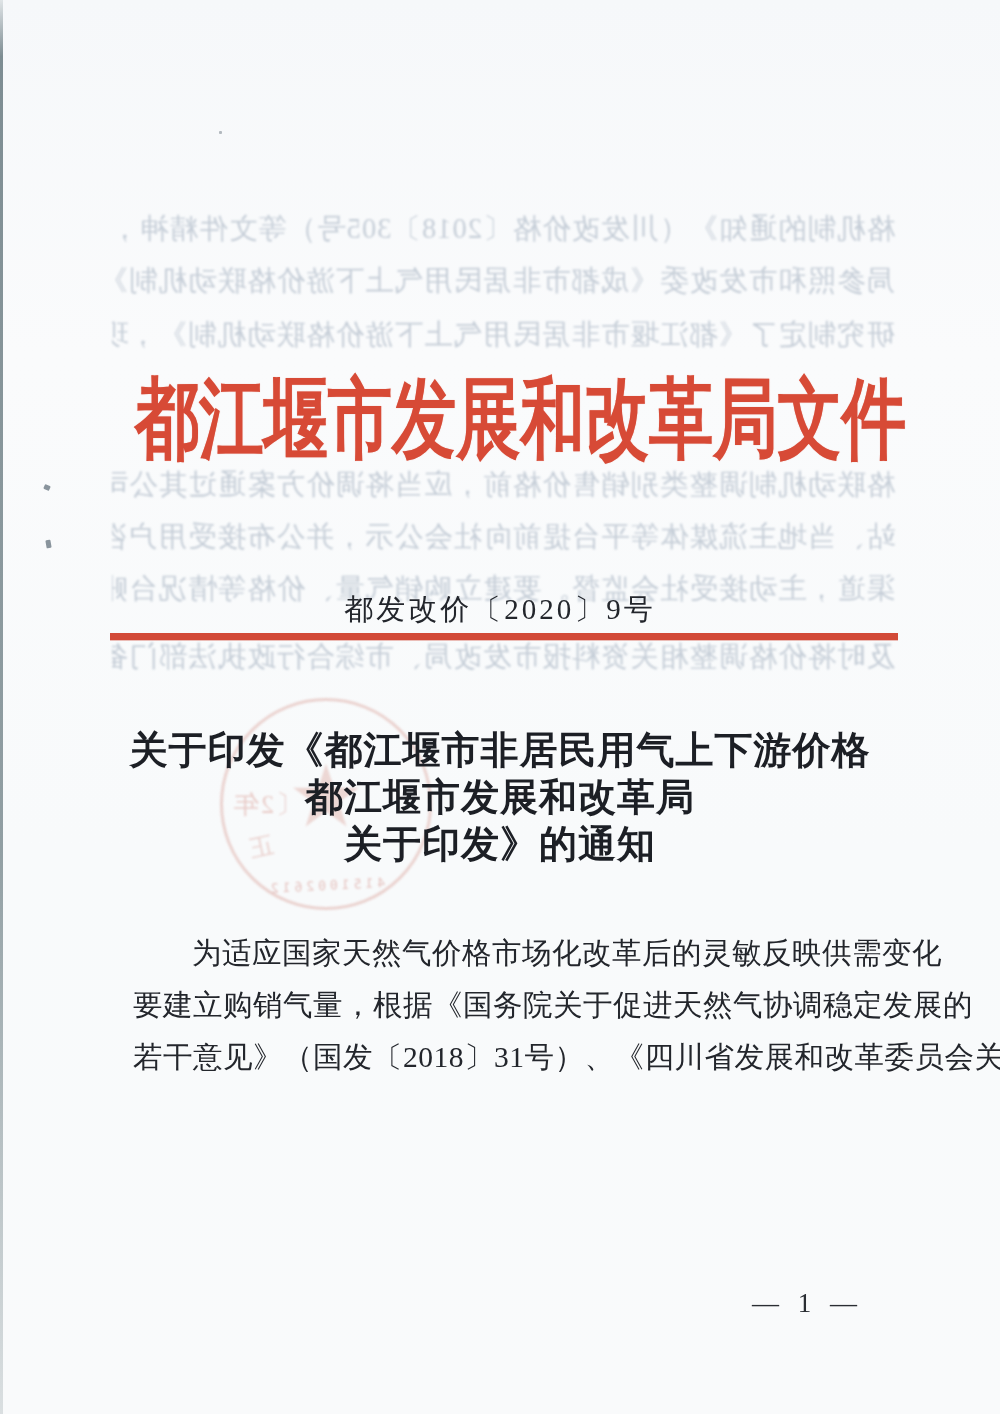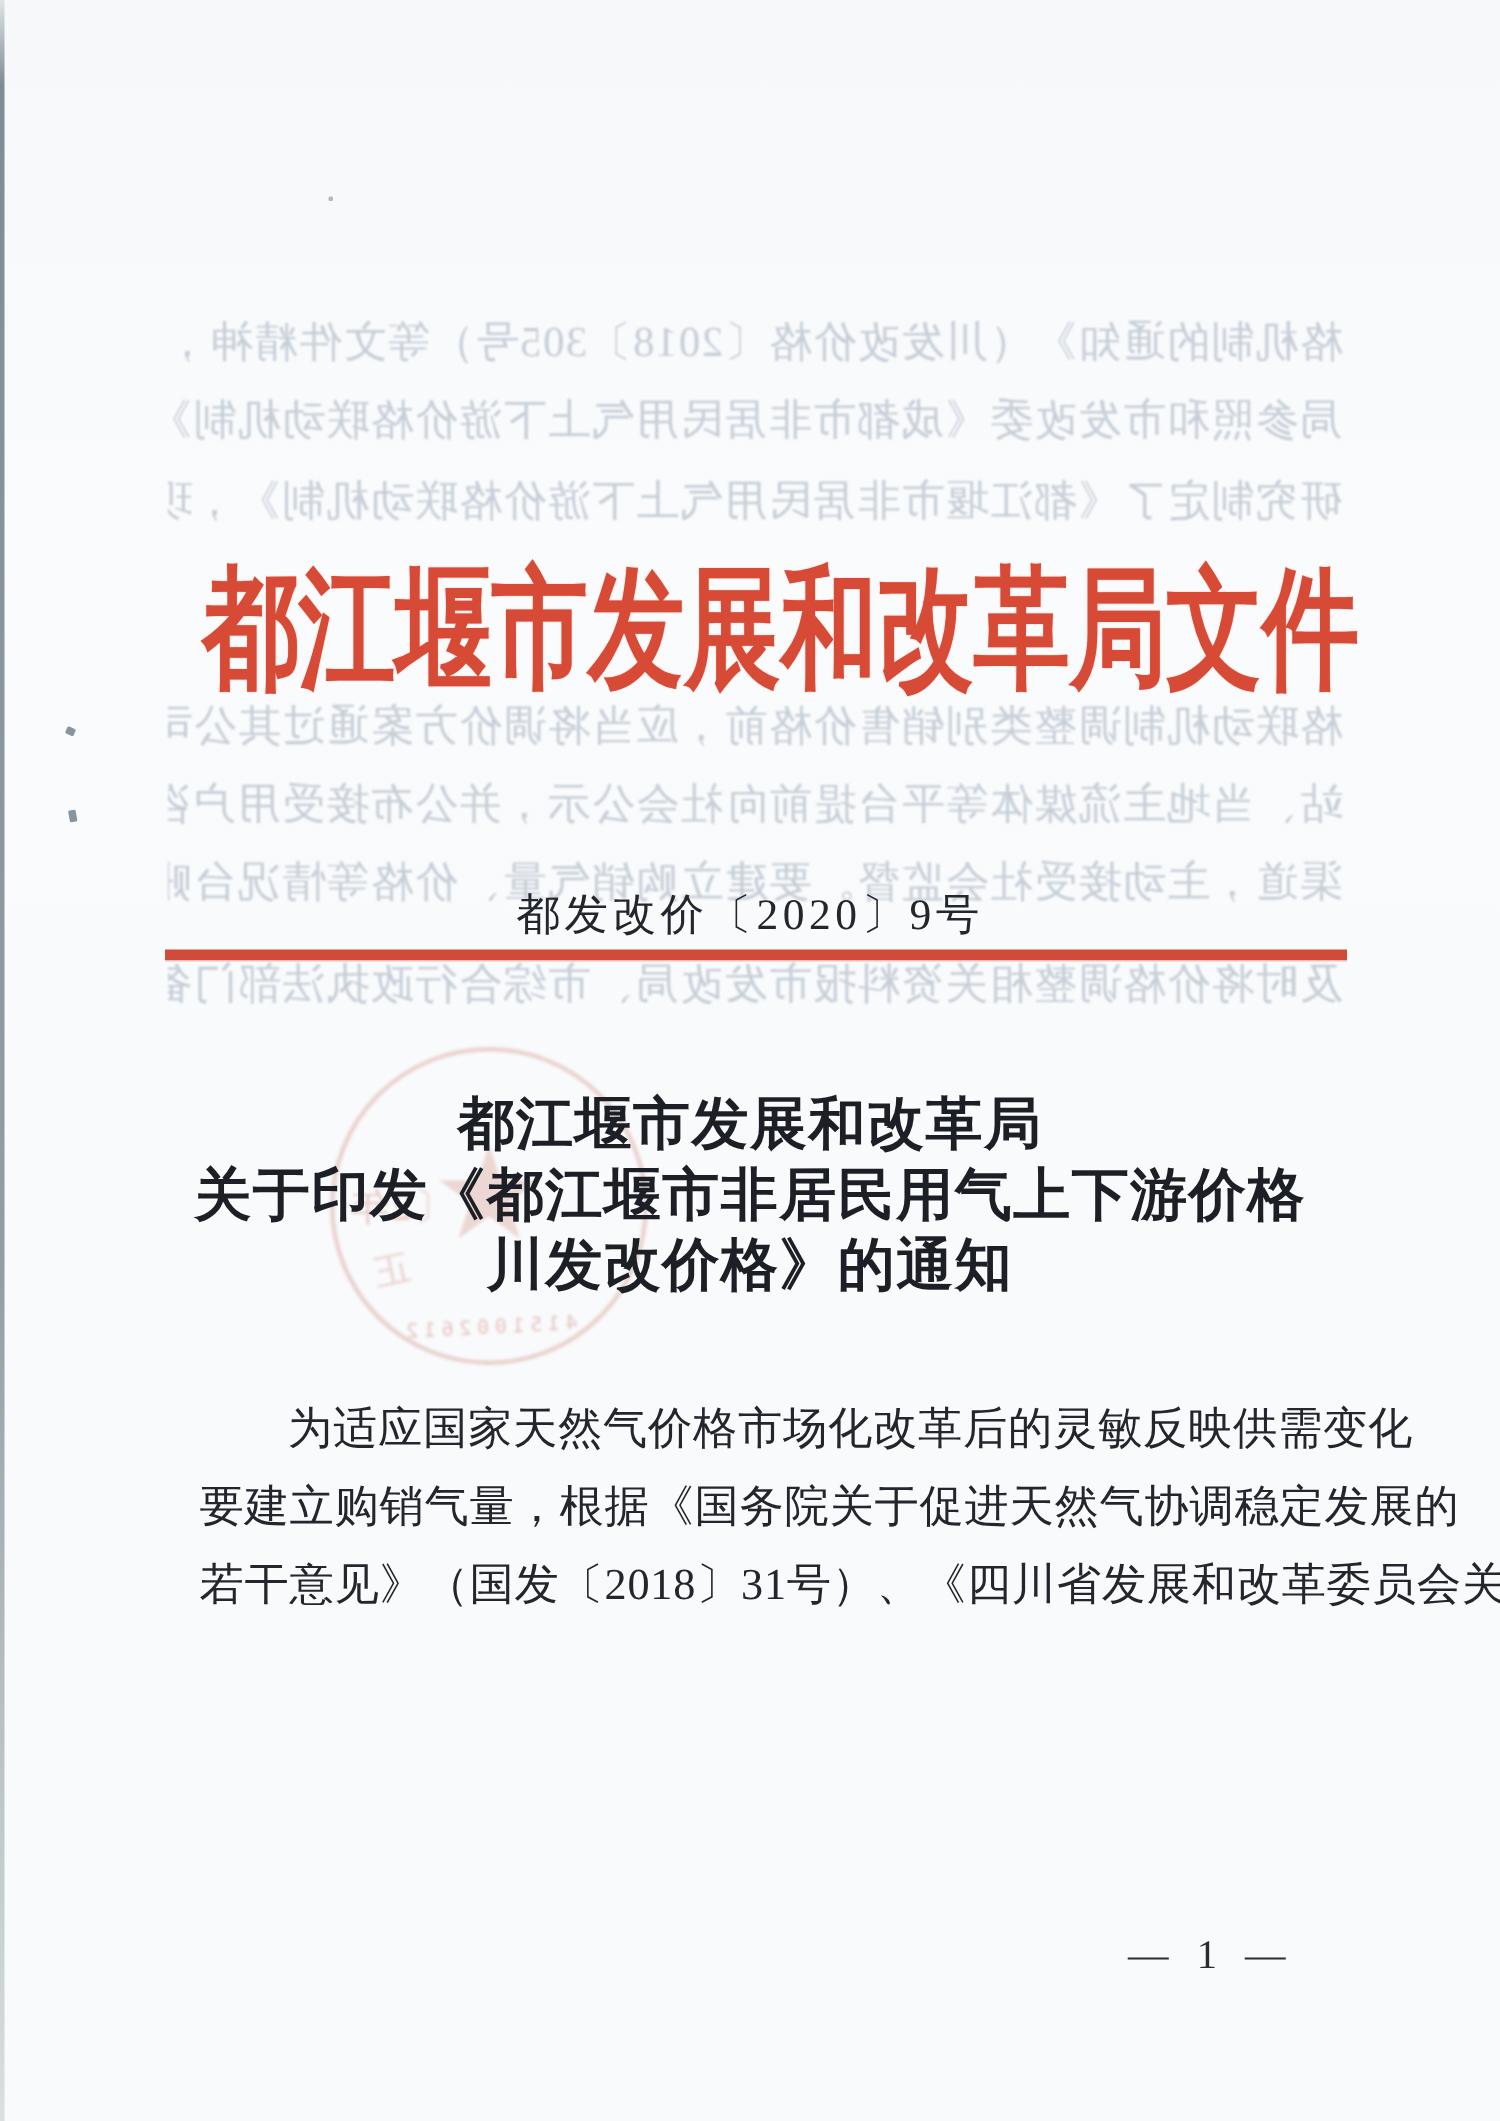--- a/index.html
+++ b/index.html
@@ -137,23 +137,23 @@
   <div class="red-rule"></div>
 
   <div class="seal">
     <span class="star">★</span>
     <span class="serial">4151002612</span>
     <span class="frag-left">〔2年</span>
     <span class="frag-mid">正</span>
   </div>
 
   <div class="doc-title">
+    <div>关于印发《都江堰市非居民用气上下游价格</div>
     <div>都江堰市发展和改革局</div>
-    <div>关于印发《都江堰市非居民用气上下游价格</div>
-    <div>川发改价格》的通知</div>
+    <div>关于印发》的通知</div>
   </div>
 
 
   <div class="body-text">
     <div class="line indent">为适应国家天然气价格市场化改革后的灵敏反映供需变化</div>
     <div class="line">要建立购销气量，根据《国务院关于促进天然气协调稳定发展的</div>
     <div class="line">若干意见》（国发〔2018〕31号）、《四川省发展和改革委员会关</div>
   </div>
 
   <div class="page-number">— 1 —</div>

